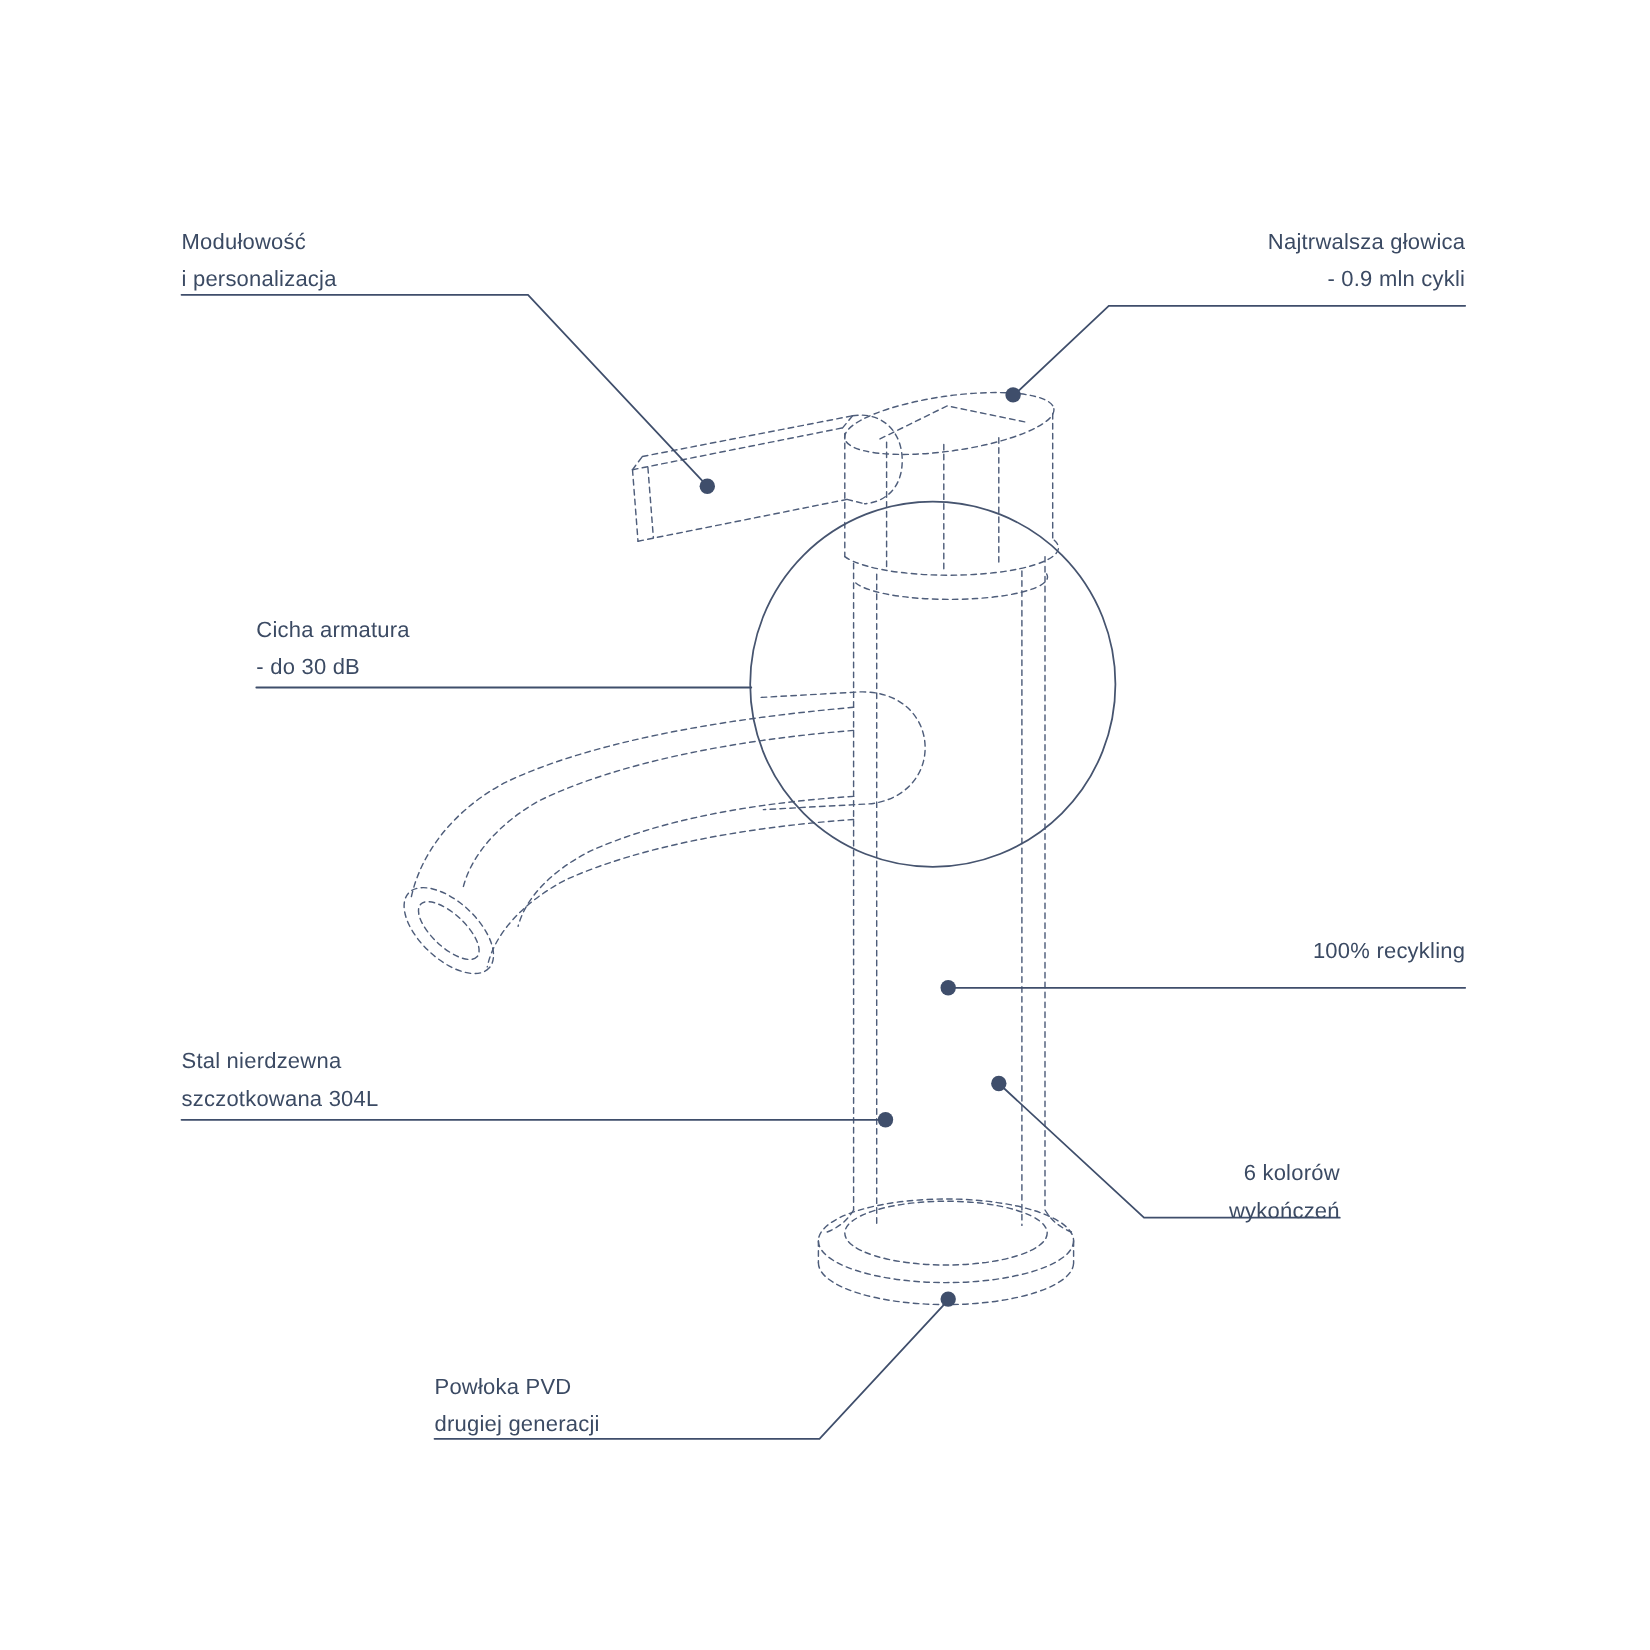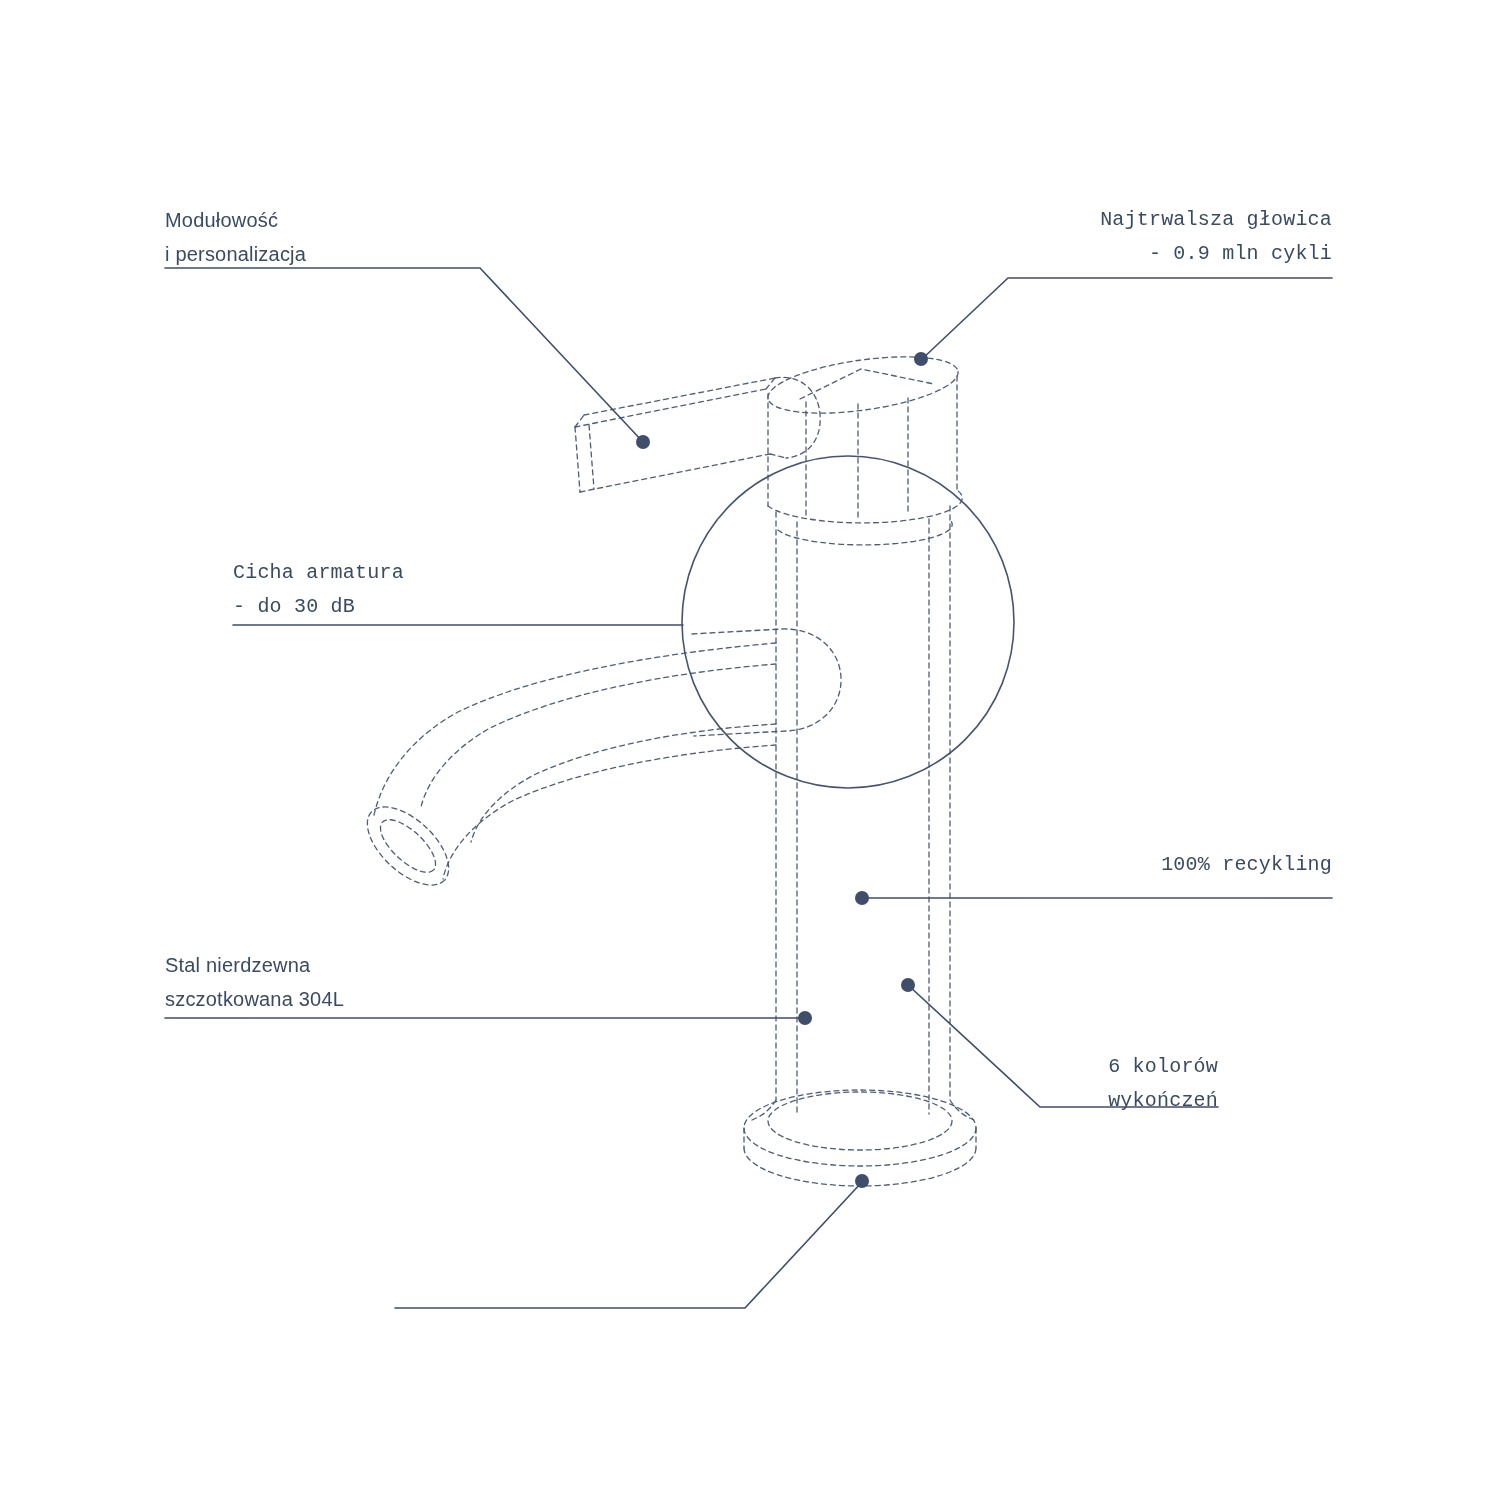--- a/index.html
+++ b/index.html
@@ -40,21 +40,21 @@
     }
     .dot { fill: #3f4e6b; stroke: none; }
     .label {
       position: absolute;
       font-size: 20px;
       line-height: 34px;
       color: #3b4a63;
       letter-spacing: 0.2px;
       white-space: nowrap;
     }
-    .label.align-right { text-align: right; font-family: Liberation Mono, monospace; }
+    .label.align-right { text-align: right; }
     .label span { display: block; }
   </style>
 </head>
 <body>
 
 <div class="canvas">
 
   <svg class="artwork" viewBox="0 0 1500 1500" aria-hidden="true">
 
     <g class="dashed">
@@ -135,33 +135,37 @@
   <div class="label" style="left:165px; top:203px;">
     <span>Modułowość</span>
     <span>i personalizacja</span>
   </div>
 
   <div class="label align-right" style="right:168px; top:203px;">
     <span>Najtrwalsza głowica</span>
     <span>- 0.9 mln cykli</span>
   </div>
 
-  <div class="label" style="left:233px; top:556px;font-family:Liberation Mono, monospace;">
+  <div class="label" style="left:233px; top:556px;">
     <span>Cicha armatura</span>
     <span>- do 30 dB</span>
   </div>
 
   <div class="label align-right" style="right:168px; top:848px;margin-left:44px;">
     <span>100% recykling</span>
   </div>
 
   <div class="label" style="left:165px; top:948px;">
     <span>Stal nierdzewna</span>
     <span>szczotkowana 304L</span>
   </div>
 
   <div class="label align-right" style="right:282px; top:1038px;margin-top:12px;">
     <span>6 kolorów</span>
     <span>wykończeń</span>
   </div>
 
+  <div class="label" style="left:395px; top:1244px;">
+    <span>Powłoka PVD</span>
+    <span>drugiej generacji</span>
+  </div>
 
 </div>
 
 </body></html>

